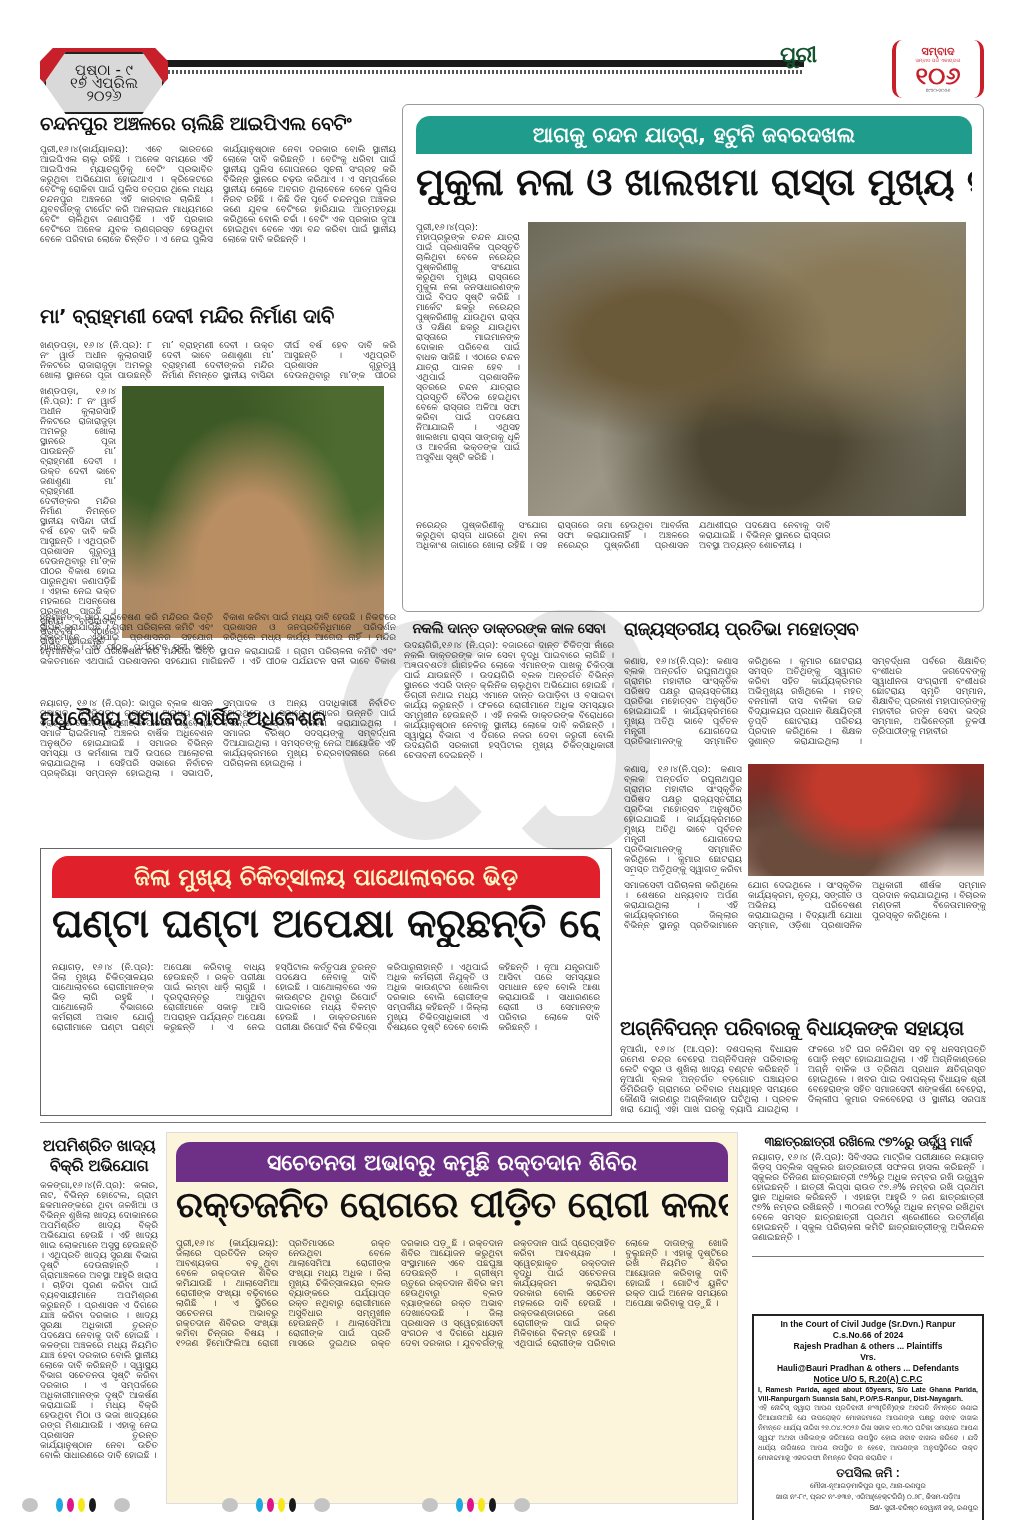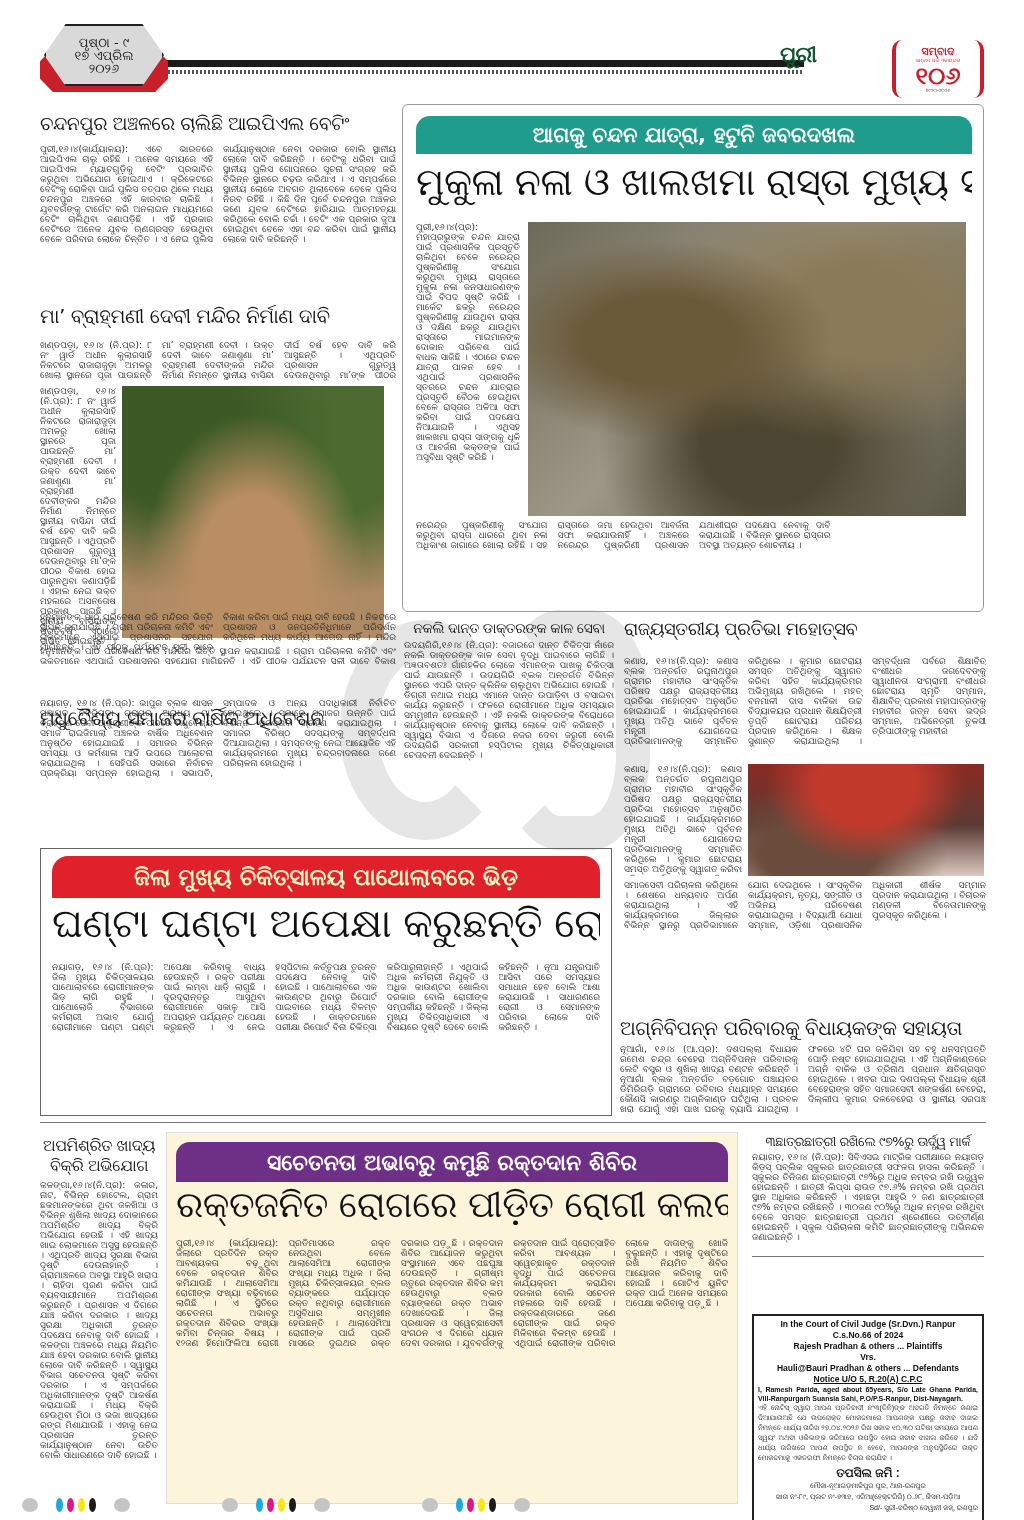--- a/index.html
+++ b/index.html
@@ -3,25 +3,25 @@
 <meta charset="utf-8">
 <style>
   * { box-sizing: border-box; margin: 0; padding: 0; }
   html, body { width: 1024px; height: 1520px; background: #ffffff; overflow: hidden; }
   body { position: relative; font-family: "DejaVu Sans", sans-serif; color: #111; }
 
   .abs { position: absolute; }
 
   
   .page-badge {
-    left: 44px; top: 24px; width: 120px; height: 62px;
+    left: 44px; top: 52px; width: 120px; height: 62px;
     background: #d9d9d9; border: 2px solid #222;
     clip-path: polygon(18% 0, 82% 0, 100% 50%, 82% 100%, 18% 100%, 0 50%);
     display: flex; flex-direction: column; align-items: center; justify-content: center;
-    font-size: 13px; line-height: 13px; text-align: center; z-index: 2;
+    font-size: 15px; line-height: 13px; text-align: center; z-index: 2;
   }
   .badge-red {
     left: 40px; top: 48px; width: 128px; height: 44px; background: #c8202a;
     clip-path: polygon(10% 0, 90% 0, 100% 30%, 100% 70%, 90% 100%, 10% 100%, 0 70%, 0 30%);
     z-index: 1;
   }
   .mast-bar { left: 164px; top: 60px; width: 640px; height: 7px; background: #1b1b1b; }
   .mast-dots { left: 164px; top: 70px; width: 640px; height: 4px;
     background: repeating-linear-gradient(90deg, #555 0 2px, transparent 2px 4px); }
   .section-name { left: 780px; top: 42px; font-size: 22px; font-weight: bold; color: #14532d; letter-spacing: -1px; }
@@ -29,21 +29,21 @@
     left: 892px; top: 40px; width: 92px; height: 58px;
     border-left: 4px solid #c8202a; border-right: 4px solid #c8202a; border-radius: 10px;
     display: flex; flex-direction: column; align-items: center; justify-content: center; font-family: Liberation Serif, serif;
   }
   .logo-name { font-size: 11px; color: #c8202a; font-weight: bold; }
   .logo-tag { font-size: 5px; color: #c8202a; }
   .logo-num { font-size: 24px; color: #c8202a; font-weight: bold; line-height: 24px; }
   .logo-years { font-size: 5px; color: #333; }
 
   
-  .hl { font-weight: normal; color: #111; white-space: nowrap; overflow: hidden; letter-spacing: -0.5px; }
+  .hl { font-weight: bold; color: #111; white-space: nowrap; overflow: hidden; letter-spacing: -0.5px; }
   .body-text {
     font-size: 9px; line-height: 10px; color: #222; text-align: justify;
     column-gap: 10px; overflow: hidden;
   }
   .rule { background: #777; height: 1px; }
 
   
   .box-chandan { left: 402px; top: 104px; width: 582px; height: 508px; border: 1px solid #999; border-radius: 6px; }
   .kicker-teal {
     left: 416px; top: 116px; width: 556px; height: 38px; background: #1f9c8b;

